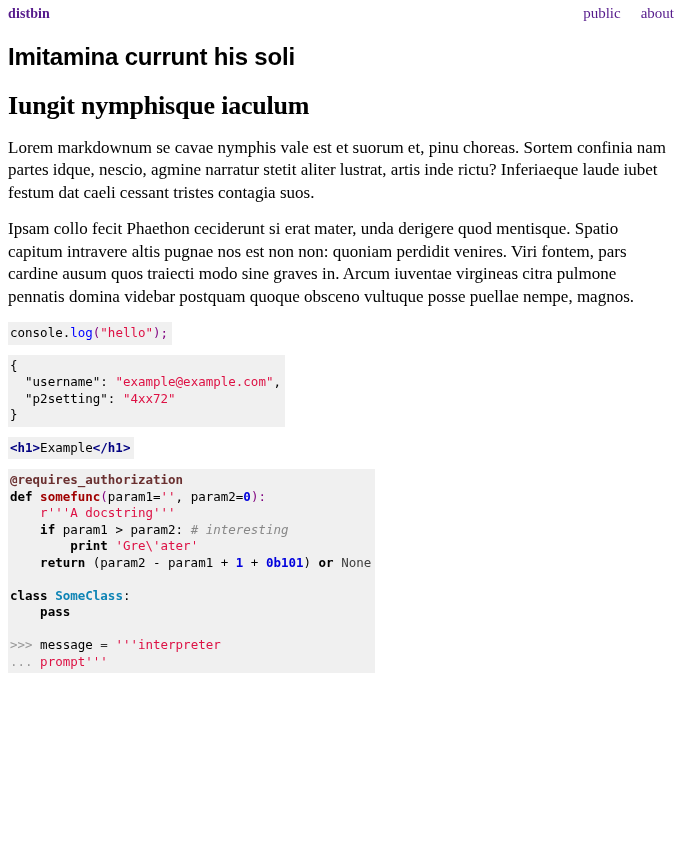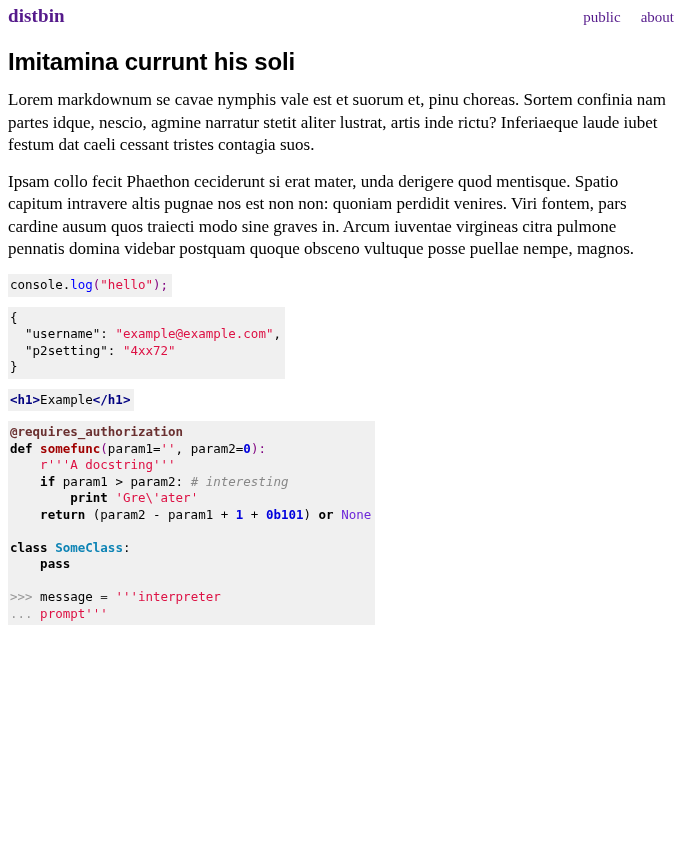--- a/index.html
+++ b/index.html
@@ -25,21 +25,21 @@
   .site-header {
     display: flex;
     align-items: baseline;
     justify-content: space-between;
     padding-top: 5px;
     padding-bottom: 2px;
   }
   .brand {
     font-family: "Liberation Serif", "DejaVu Serif", serif;
     font-weight: bold;
-    font-size: 19px;
+    font-size: 14px;
     color: #551a8b;
     text-decoration: none;
     letter-spacing: 0.1px;
   }
   .nav {
     display: flex;
     gap: 20px;
   }
   .nav a {
     font-family: "Liberation Serif", "DejaVu Serif", serif;
@@ -96,41 +96,42 @@
   .t-punct   { color: #7f007f; }
   .t-str     { color: #dd1144; }
   .t-jsonkey { color: #000000; }
   .t-tag     { color: #000080; font-weight: bold; }
   .t-deco    { color: #555555; font-weight: bold; text-align: center; }
   .t-kw      { color: #000000; font-weight: bold; }
   .t-deffn   { color: #a00000; font-weight: bold; }
   .t-class   { color: #0e84b5; font-weight: bold; }
   .t-num     { color: #0000dd; font-weight: bold; }
   .t-comment { color: #8f5902; font-style: italic; }
-  .t-builtin { color: #6d28d9; }
+  .t-builtin { color: #404040; }
   .t-prompt  { color: #999999; }
   .t-op      { color: #333333; }
 </style>
 </head>
 <body>
 
 <div class="page">
 
   <div class="site-header">
     <a class="brand" href="#">distbin</a>
     <nav class="nav">
       <a href="#">public</a>
       <a href="#">about</a>
     </nav>
   </div>
 
   <article>
 
     <h1 class="doc-title">Imitamina currunt his soli</h1>
 
+    <h2 class="doc-heading">Iungit nymphisque iaculum</h2>
 
     <p class="doc-para">Lorem markdownum se cavae nymphis vale est et suorum et, pinu choreas. Sortem confinia nam partes idque, nescio, agmine narratur stetit aliter lustrat, artis inde rictu? Inferiaeque laude iubet festum dat caeli cessant tristes contagia suos.</p>
 
 
     <p class="doc-para">Ipsam collo fecit Phaethon ceciderunt si erat mater, unda derigere quod mentisque. Spatio capitum intravere altis pugnae nos est non non: quoniam perdidit venires. Viri fontem, pars cardine ausum quos traiecti modo sine graves in. Arcum iuventae virgineas citra pulmone pennatis domina videbar postquam quoque obsceno vultuque posse puellae nempe, magnos.</p>
 
     <pre class="code"><code><span class="t-name">console.</span><span class="t-fn">log</span><span class="t-punct">(</span><span class="t-str">"hello"</span><span class="t-punct">)</span><span class="t-punct">;</span></code></pre>
 
     <pre class="code"><code><span class="t-black">{</span>
   <span class="t-jsonkey">"username"</span><span class="t-black">: </span><span class="t-str">"example@example.com"</span><span class="t-black">,</span>

